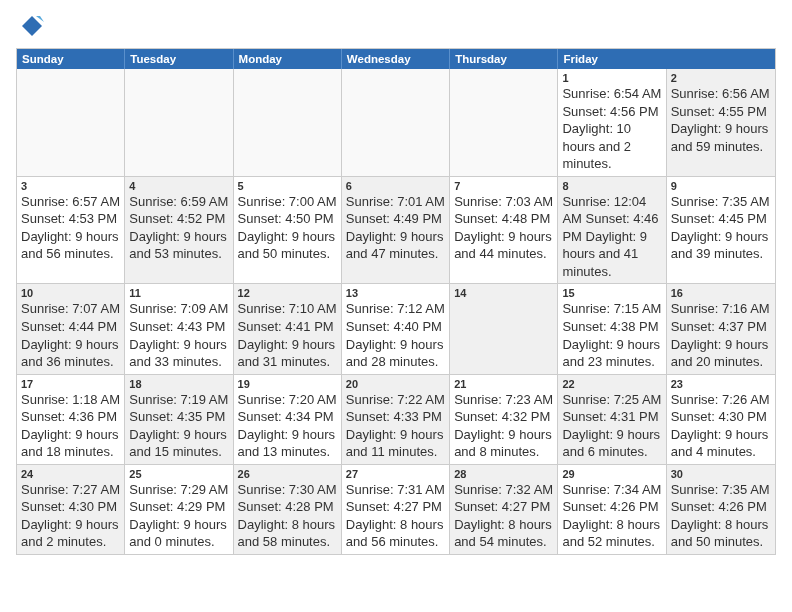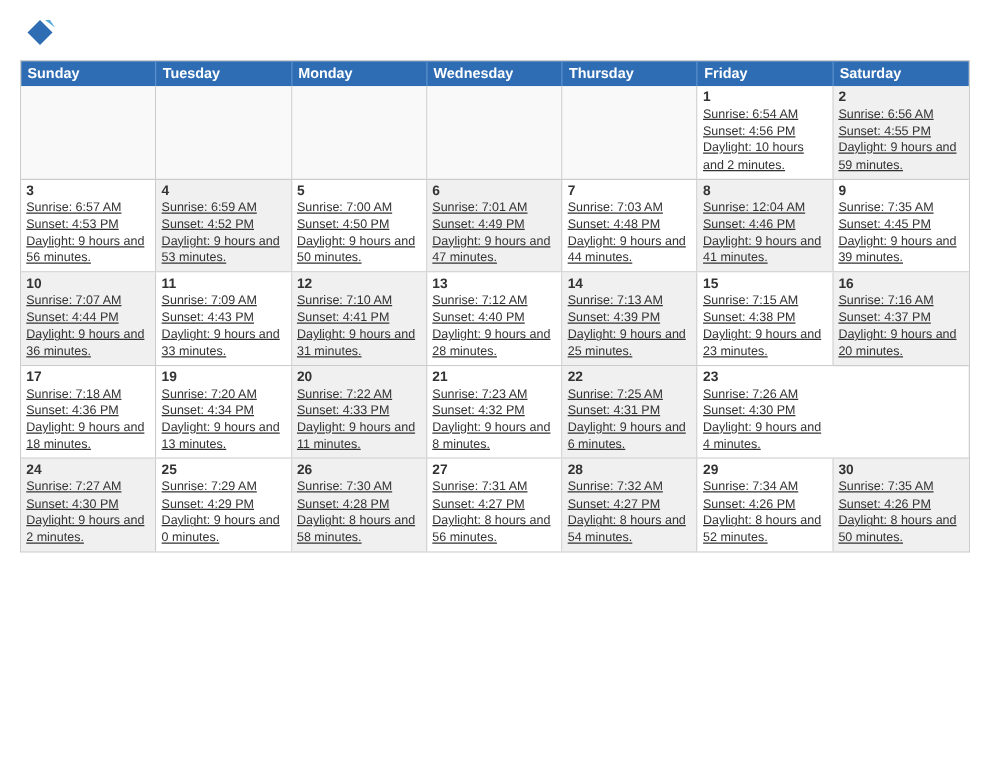--- a/index.html
+++ b/index.html
@@ -96,24 +96,23 @@
     .cal-cell:last-child { border-right: none; }
     .cal-cell.empty { background: #f9f9f9; }
     .cal-cell.shaded { background: #f0f0f0; }
     .day-num {
       font-size: 11px;
       font-weight: bold;
       display: block;
       margin-bottom: 1px;
     }
     .day-info {
-      font-size: 10px;
+      font-size: 13px;
       color: #333;
       line-height: 1.35;
-      text-decoration: underline;
     }
   </style>
 </head>
 <body>
 
 <div class="page">
   <div class="header">
     <div class="logo">
       <svg class="logo-icon" viewBox="0 0 28 28">
         <polygon points="16,4 26,14 16,24 6,14" fill="#2e6db4"></polygon>
@@ -131,21 +130,20 @@
   </div>
 
   <div class="calendar">
     <div class="cal-header" id="cal-header">
         <div class="cal-header-cell">Sunday</div>
         <div class="cal-header-cell">Tuesday</div>
         <div class="cal-header-cell">Monday</div>
         <div class="cal-header-cell">Wednesday</div>
         <div class="cal-header-cell">Thursday</div>
         <div class="cal-header-cell">Friday</div>
-        <div class="cal-header-cell">Saturday</div>
       </div>
     <div class="cal-body" id="cal-body">
         <div class="cal-row">
           <div class="cal-cell empty"></div>
           <div class="cal-cell empty"></div>
           <div class="cal-cell empty"></div>
           <div class="cal-cell empty"></div>
           <div class="cal-cell empty"></div>
           <div class="cal-cell">
             <span class="day-num">1</span>
@@ -237,47 +235,50 @@
           </div>
           <div class="cal-cell">
             <span class="day-num">13</span>
             <div class="day-info">Sunrise: 7:12 AM
 Sunset: 4:40 PM
 Daylight: 9 hours
 and 28 minutes.</div>
           </div>
           <div class="cal-cell shaded">
             <span class="day-num">14</span>
-            <div class="day-info">Sunrise: 7:13 AM
-Sunset: 4:39 PM
-Daylight: 9 hours
-and 25 minutes.</div>
           </div>
           <div class="cal-cell">
             <span class="day-num">15</span>
             <div class="day-info">Sunrise: 7:15 AM
 Sunset: 4:38 PM
 Daylight: 9 hours
 and 23 minutes.</div>
           </div>
           <div class="cal-cell shaded">
             <span class="day-num">16</span>
             <div class="day-info">Sunrise: 7:16 AM
 Sunset: 4:37 PM
 Daylight: 9 hours
 and 20 minutes.</div>
           </div>
         </div>
         <div class="cal-row">
           <div class="cal-cell">
             <span class="day-num">17</span>
-            <div class="day-info">Sunrise: 7:18 AM
+            <div class="day-info">Sunrise: 1:18 AM
 Sunset: 4:36 PM
 Daylight: 9 hours
 and 18 minutes.</div>
+          </div>
+          <div class="cal-cell shaded">
+            <span class="day-num">18</span>
+            <div class="day-info">Sunrise: 7:19 AM
+Sunset: 4:35 PM
+Daylight: 9 hours
+and 15 minutes.</div>
           </div>
           <div class="cal-cell">
             <span class="day-num">19</span>
             <div class="day-info">Sunrise: 7:20 AM
 Sunset: 4:34 PM
 Daylight: 9 hours
 and 13 minutes.</div>
           </div>
           <div class="cal-cell shaded">
             <span class="day-num">20</span>

